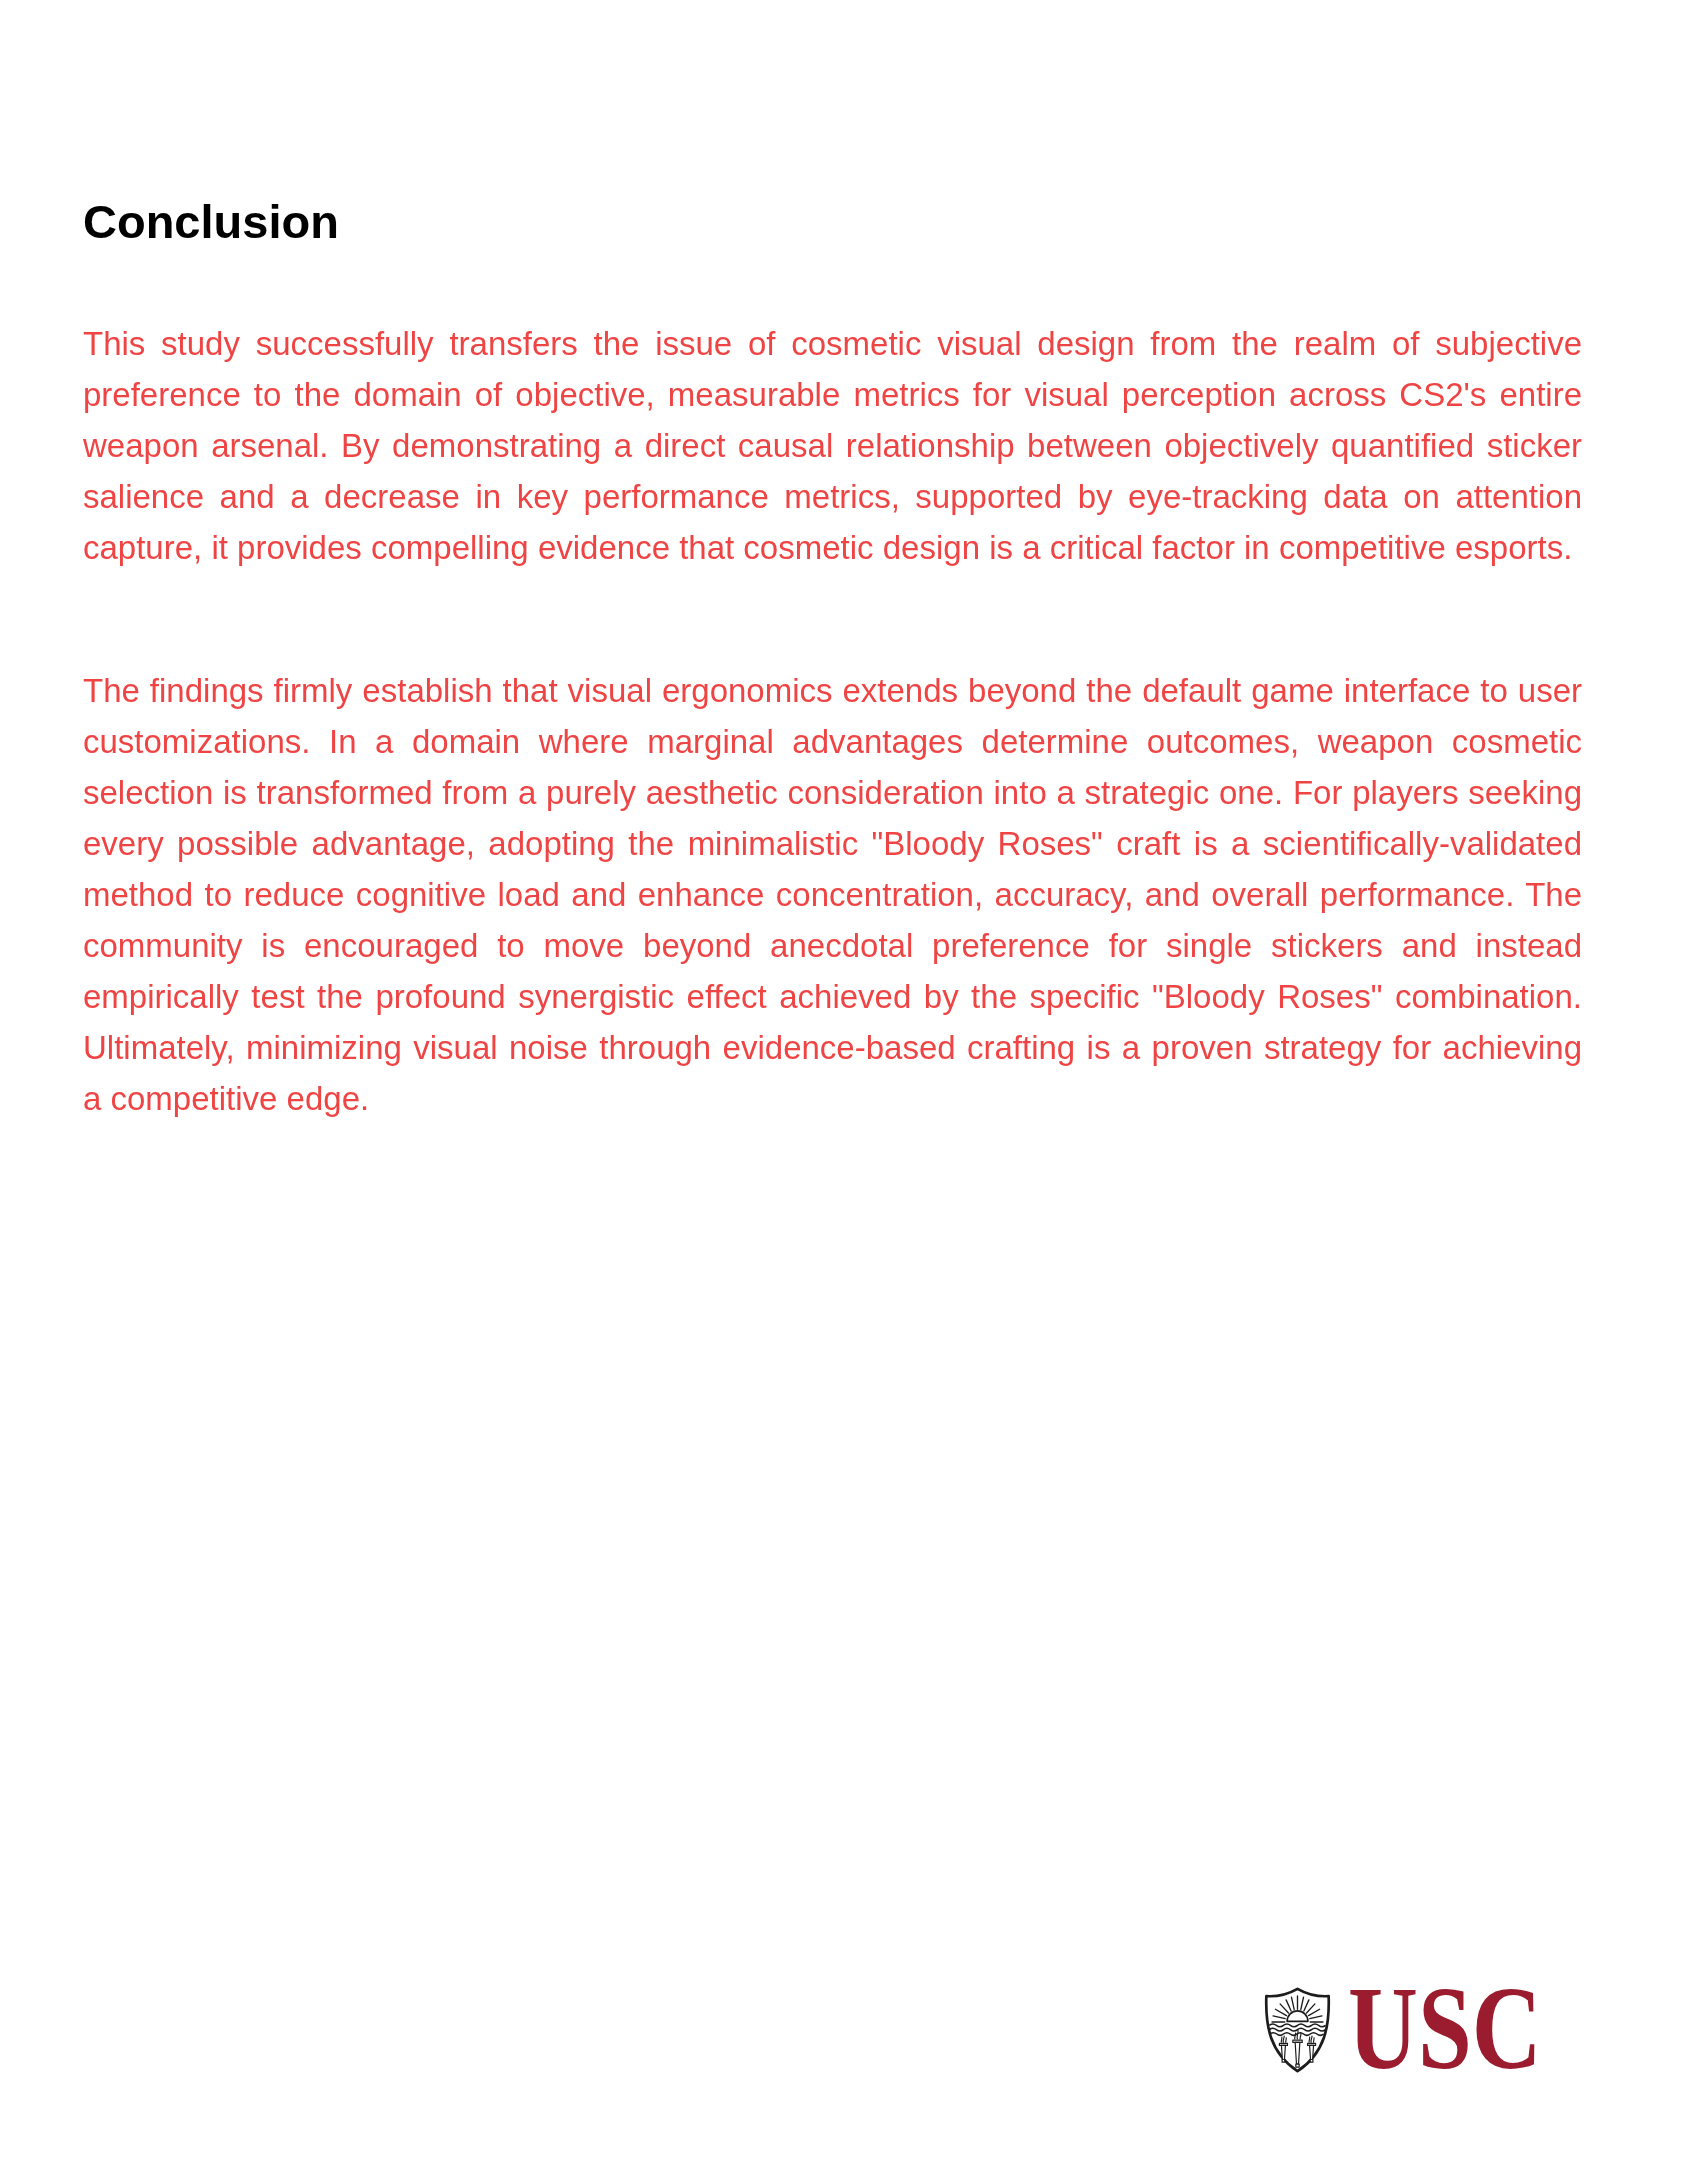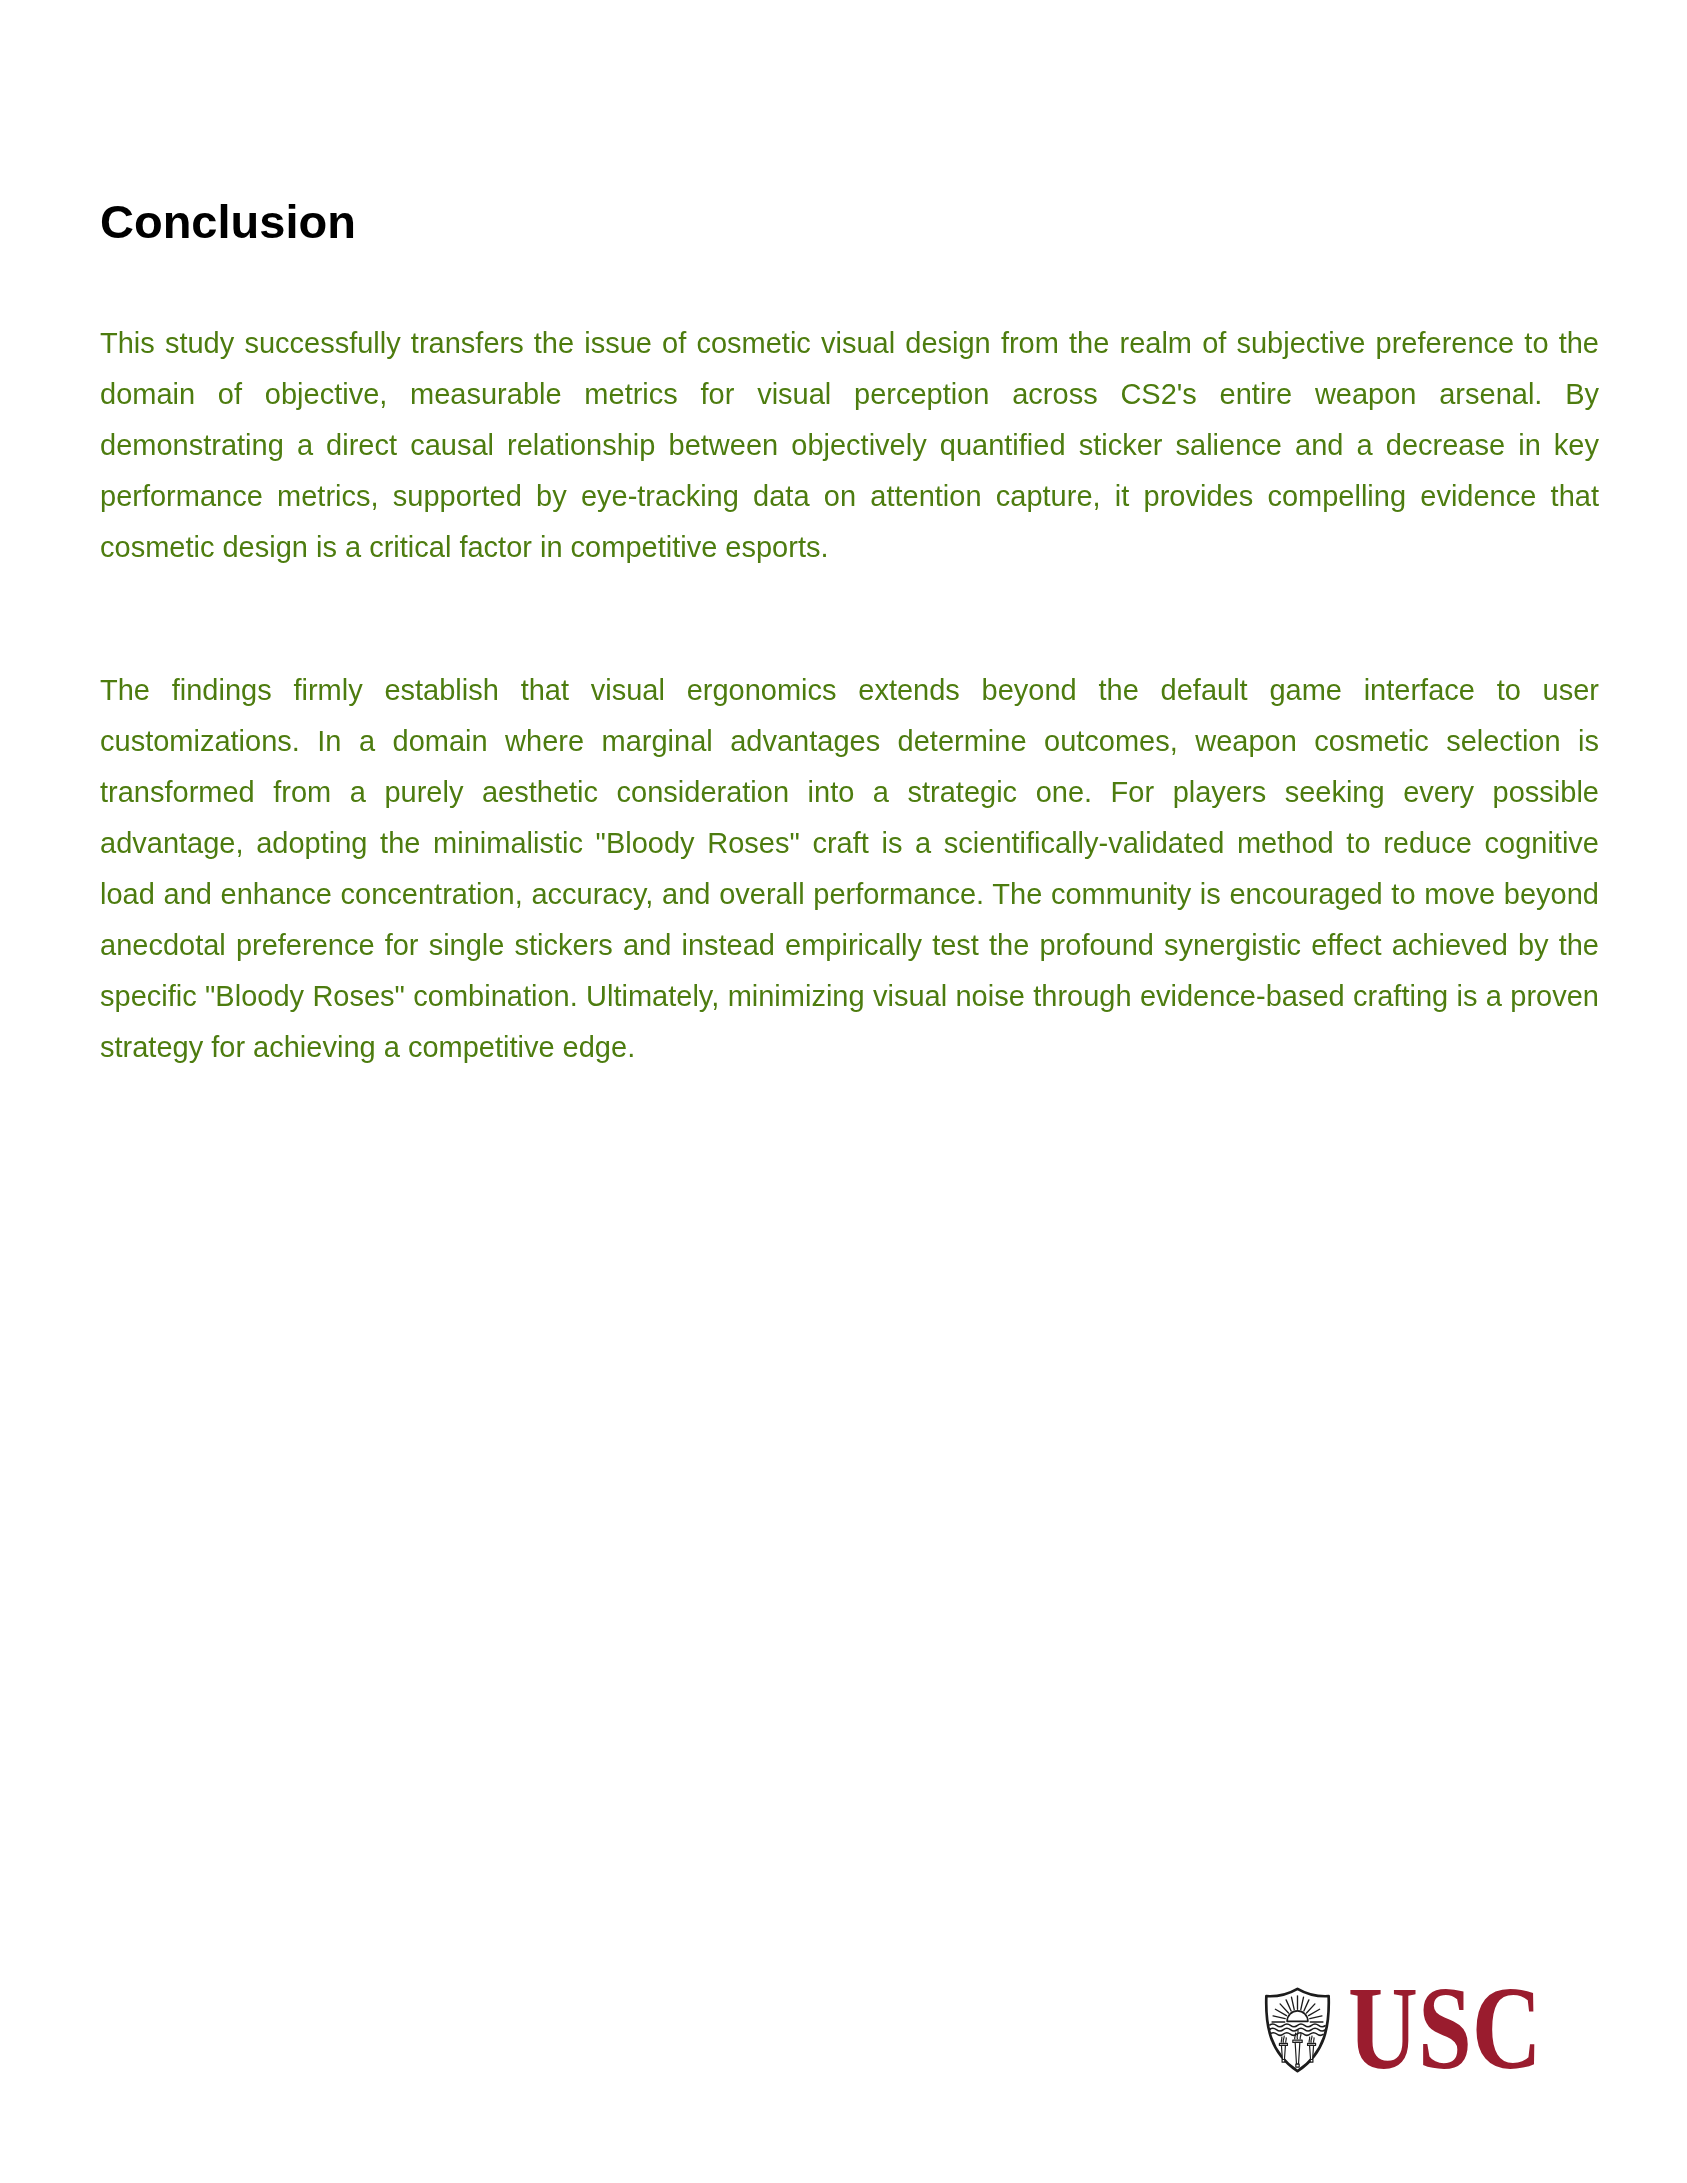--- a/index.html
+++ b/index.html
@@ -7,38 +7,38 @@
     position: relative;
     width: 1687px;
     height: 2183px;
     background: #ffffff;
     font-family: "Liberation Sans", sans-serif;
     color: #000000;
     overflow: hidden;
   }
   .content {
     position: absolute;
-    left: 100px;
+    left: 83px;
     top: 0;
     width: 1499px;
   }
   h1.doc-heading {
     margin: 198px 0 0 0;
     font-size: 47px;
     line-height: 47px;
     font-weight: bold;
     color: #000000;
     letter-spacing: 0;
   }
   p.body-para {
     margin: 0;
-    font-size: 29px;
+    font-size: 33px;
     line-height: 51px;
     text-align: justify;
-    color: #4d7c0f;
+    color: #ef4444;
   }
   p.body-para.first { margin-top: 73px; }
   p.body-para.second { margin-top: 92px; }
 
   .logo {
     position: absolute;
     left: 1264px;
     top: 1981px;
     width: 291px;
     height: 106px;

